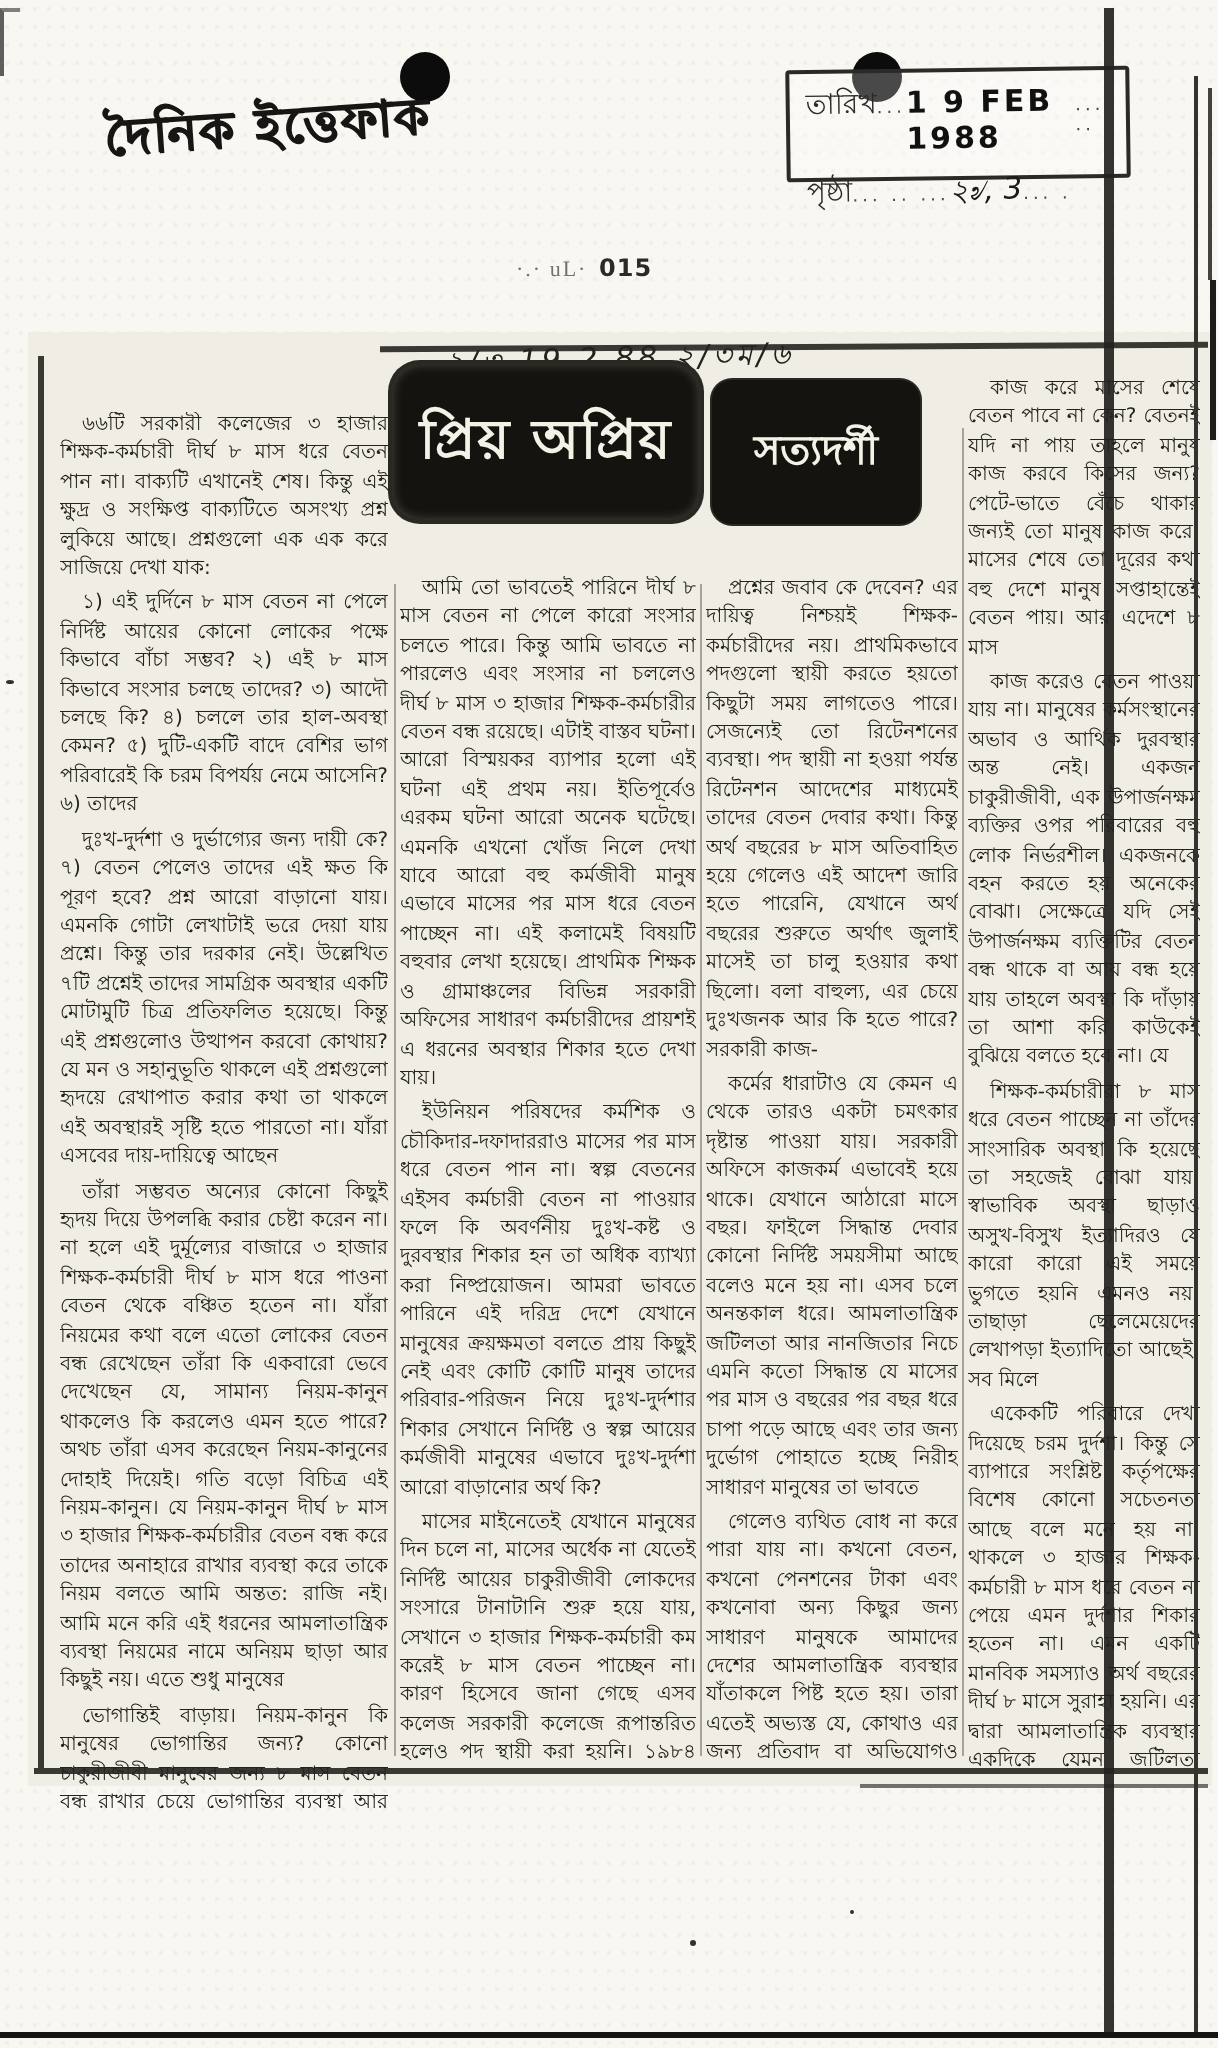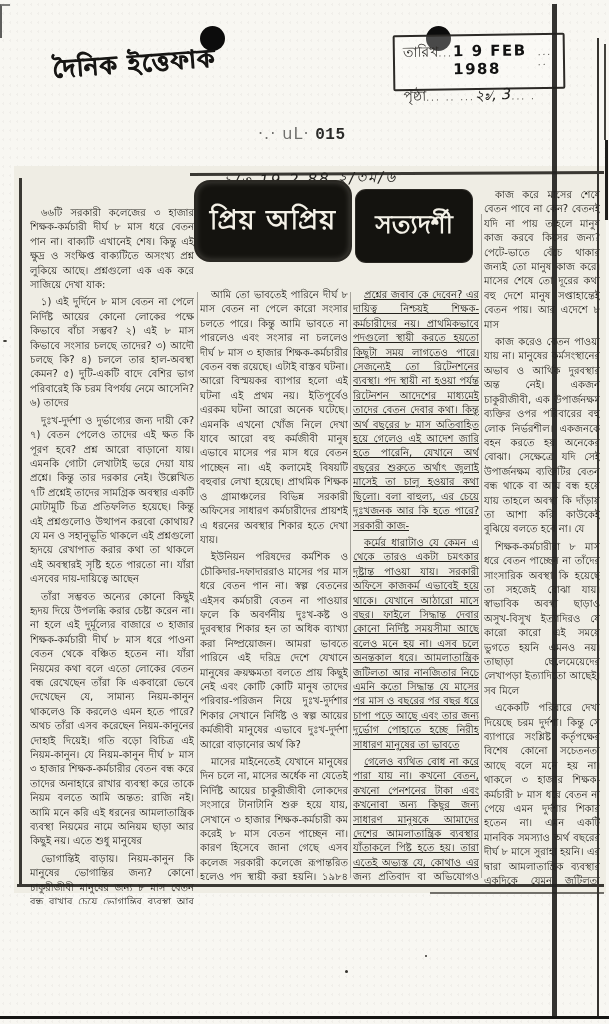--- a/index.html
+++ b/index.html
@@ -31,22 +31,22 @@
   .stamp-row { display:flex; align-items:baseline; color:#2c2a27; }
   .stamp-label { font-size:14px; }
   .stamp-dots { font-size:9px; letter-spacing:2px; color:#4a4843; }
   .stamp-date { font-size:15px; font-weight:bold; letter-spacing:1.5px; color:#111; }
   .stamp-page-val { font-size:15px; font-style:italic; color:#1c1b19; transform:rotate(-2deg); }
   .stamp-row + .stamp-row { margin-top:5px; }
 
   
   .numstamp { position:absolute; left:258px; top:124px; font-size:15px; color:#2a2a28;
               letter-spacing:1px; white-space:nowrap; }
-  .numstamp .pre { opacity:.65; font-size:16px; }
-  .numstamp b { font-size:16px; letter-spacing:0.5px;font-family:Liberation Mono, monospace; }
+  .numstamp .pre { opacity:.65; font-size:11px;font-family:Liberation Serif, serif; }
+  .numstamp b { font-size:12px; letter-spacing:0.5px; }
 
   
   .clipping { position:absolute; left:14px; top:166px; width:592px; height:727px;
               background:#efede4; }
   .clip-edge { position:absolute; background:#3a3833; }
   .edge-left   { left:19px; top:178px; width:3px; height:708px; }
   .edge-top    { left:190px; top:172px; width:414px; height:3px; transform:rotate(-0.3deg); }
   .edge-bottom { left:17px; top:884px; width:587px; height:3px; }
   .edge-bottom2{ left:430px; top:892px; width:174px; height:2px; opacity:.7; }
 
@@ -63,30 +63,30 @@
   .handnote { position:absolute; left:222px; top:166px; width:260px; font-size:15px;
               font-style:italic; color:#23221f; transform:rotate(-1.5deg);
               letter-spacing:2px; white-space:nowrap; }
 
   
   .hl-box { position:absolute; background:#14130f; color:#f4f1e7; display:flex;
             align-items:center; justify-content:center; text-align:left; }
   .hl-main { left:196px; top:182px; width:154px; height:78px; border-radius:14px;
              font-size:27px; font-weight:bold; letter-spacing:1px;
              box-shadow:0 0 0 2px #2a2823, inset 0 0 6px rgba(240,237,225,.25); }
-  .hl-by   { left:356px; top:190px; width:116px; height:72px; border-radius:10px;
-             font-size:25px; font-weight:bold; box-shadow:0 0 0 1px #2a2823; }
+  .hl-by   { left:356px; top:190px; width:104px; height:72px; border-radius:10px;
+             font-size:20px; font-weight:bold; box-shadow:0 0 0 1px #2a2823; }
 
   
   .col { position:absolute; overflow:hidden; color:#24221d; text-align:justify;
          font-size:10px; line-height:14.4px; }
   .col p { text-indent:11px; margin-bottom:3px; }
   .col-1 { left:30px;  top:182px; width:164px; height:698px;margin-top:24px; }
   .col-2 { left:200px; top:288px; width:148px; height:592px; }
-  .col-3 { left:353px; top:288px; width:126px; height:592px;text-decoration:underline; }
+  .col-3 { left:353px; top:288px; width:126px; height:592px; }
   .col-4 { left:484px; top:188px; width:116px; height:698px; }
 
   .col-rule { position:absolute; width:1px; background:rgba(45,43,38,.38); }
   .rule-a { left:197px; top:292px; height:586px; }
   .rule-b { left:350px; top:292px; height:586px; }
   .rule-c { left:481px; top:214px; height:664px; }
 
   
   .speck { position:absolute; background:#33312c; border-radius:50%; }
 </style>

